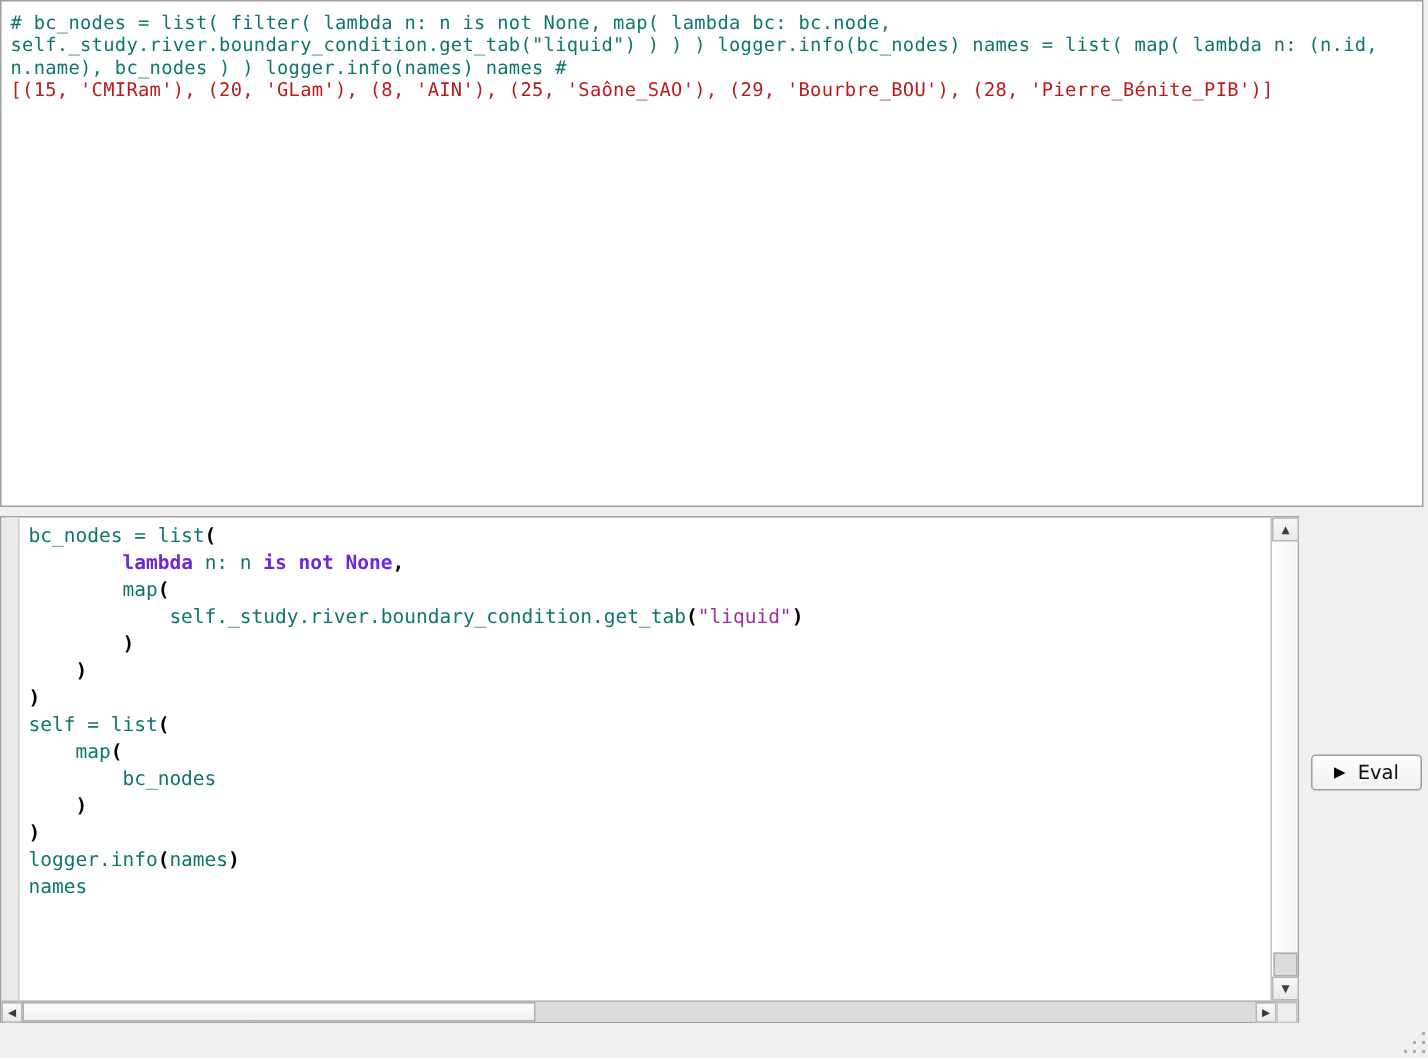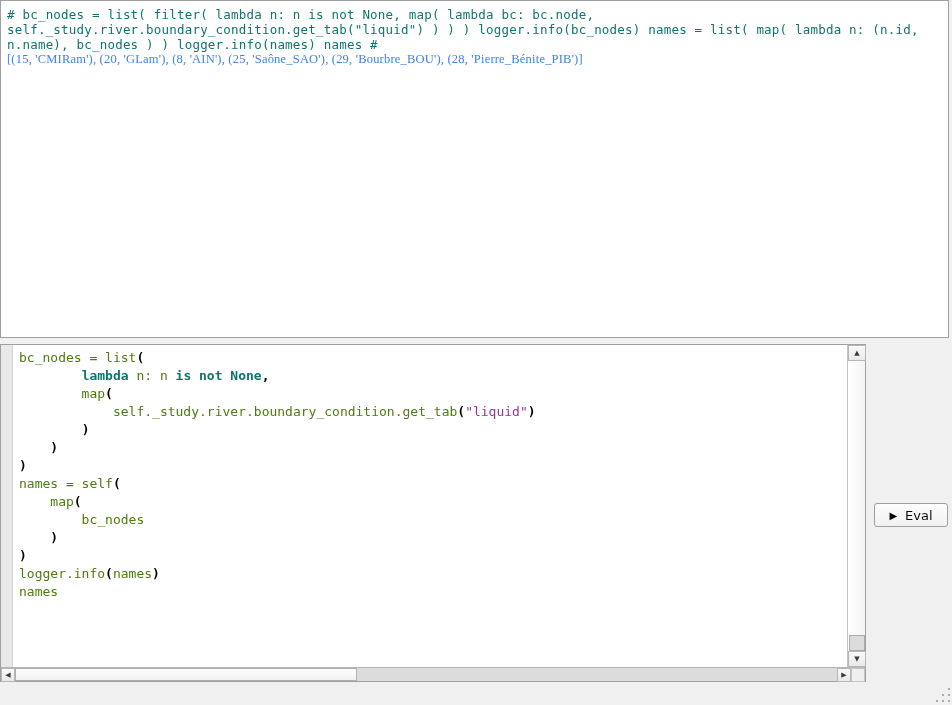--- a/index.html
+++ b/index.html
@@ -10,41 +10,41 @@
   
   .history-pane {
     position:absolute; left:0; top:0; width:949px; height:338px;
     background:#ffffff; border:1px solid #a0a0a0;
     padding:6px 6px; overflow:hidden;
     font-family:"DejaVu Sans Mono", monospace;
     font-size:12.5px; line-height:15px; letter-spacing:0.2px;
   }
   .hline { white-space:pre; }
   .hline.cmd    { color:#0f766e; }
-  .hline.result { color:#3b82f6;font-family:Liberation Serif, serif; }
+  .hline.result { color:#b91c1c; }
 
   
   .editor {
     position:absolute; left:0; top:344px; width:866px; height:338px;
     background:#ffffff; border:1px solid #a0a0a0;
   }
   .gutter {
     position:absolute; left:0; top:0; width:12px; height:322px;
     background:#e9e9e9; border-right:1px solid #d2d2d2;
   }
   .code-area {
     position:absolute; left:13px; top:0; width:833px; height:322px;
     padding:4px 0 0 5px; overflow:hidden; cursor:text;
     font-family:"DejaVu Sans Mono", monospace;
     font-size:13px; line-height:18px; color:#000000;
   }
   .cl  { white-space:pre; }
-  .t-p { color:#4d7c0f; }
+  .t-p { color:#0f766e; }
   .t-b { color:#000000; font-weight:bold; }
-  .t-k { color:#0f766e; font-weight:bold; }
+  .t-k { color:#6d28d9; font-weight:bold; }
   .t-s { color:#9a339a; }
 
   
   .sb-btn {
     display:flex; align-items:center; justify-content:center;
     background:linear-gradient(#f9f9f9,#e9e9e9);
     border:1px solid #b6b6b6; color:#3a3a3a;
     font-size:7px; line-height:1; user-select:none;
   }
   .vscroll {
@@ -108,21 +108,21 @@
     <div class="gutter"></div>
 
     <div class="code-area" id="code-area">
         <div class="cl"><span class="t-p">bc_nodes = list</span><span class="t-b">(</span></div>
         <div class="cl"><span class="t-p">        </span><span class="t-k">lambda</span><span class="t-p"> n: n </span><span class="t-k">is</span><span class="t-p"> </span><span class="t-k">not</span><span class="t-p"> </span><span class="t-k">None</span><span class="t-b">,</span></div>
         <div class="cl"><span class="t-p">        map</span><span class="t-b">(</span></div>
         <div class="cl"><span class="t-p">            self._study.river.boundary_condition.get_tab</span><span class="t-b">(</span><span class="t-s">"liquid"</span><span class="t-b">)</span></div>
         <div class="cl"><span class="t-p">        </span><span class="t-b">)</span></div>
         <div class="cl"><span class="t-p">    </span><span class="t-b">)</span></div>
         <div class="cl"><span class="t-b">)</span></div>
-        <div class="cl"><span class="t-p">names = self</span><span class="t-b">(</span></div>
+        <div class="cl"><span class="t-p">self = list</span><span class="t-b">(</span></div>
         <div class="cl"><span class="t-p">    map</span><span class="t-b">(</span></div>
         <div class="cl"><span class="t-p">        bc_nodes</span></div>
         <div class="cl"><span class="t-p">    </span><span class="t-b">)</span></div>
         <div class="cl"><span class="t-b">)</span></div>
         <div class="cl"><span class="t-p">logger.info</span><span class="t-b">(</span><span class="t-p">names</span><span class="t-b">)</span></div>
         <div class="cl"><span class="t-p">names</span></div>
       </div>
 
     <div class="vscroll">
       <div class="sb-btn up">

